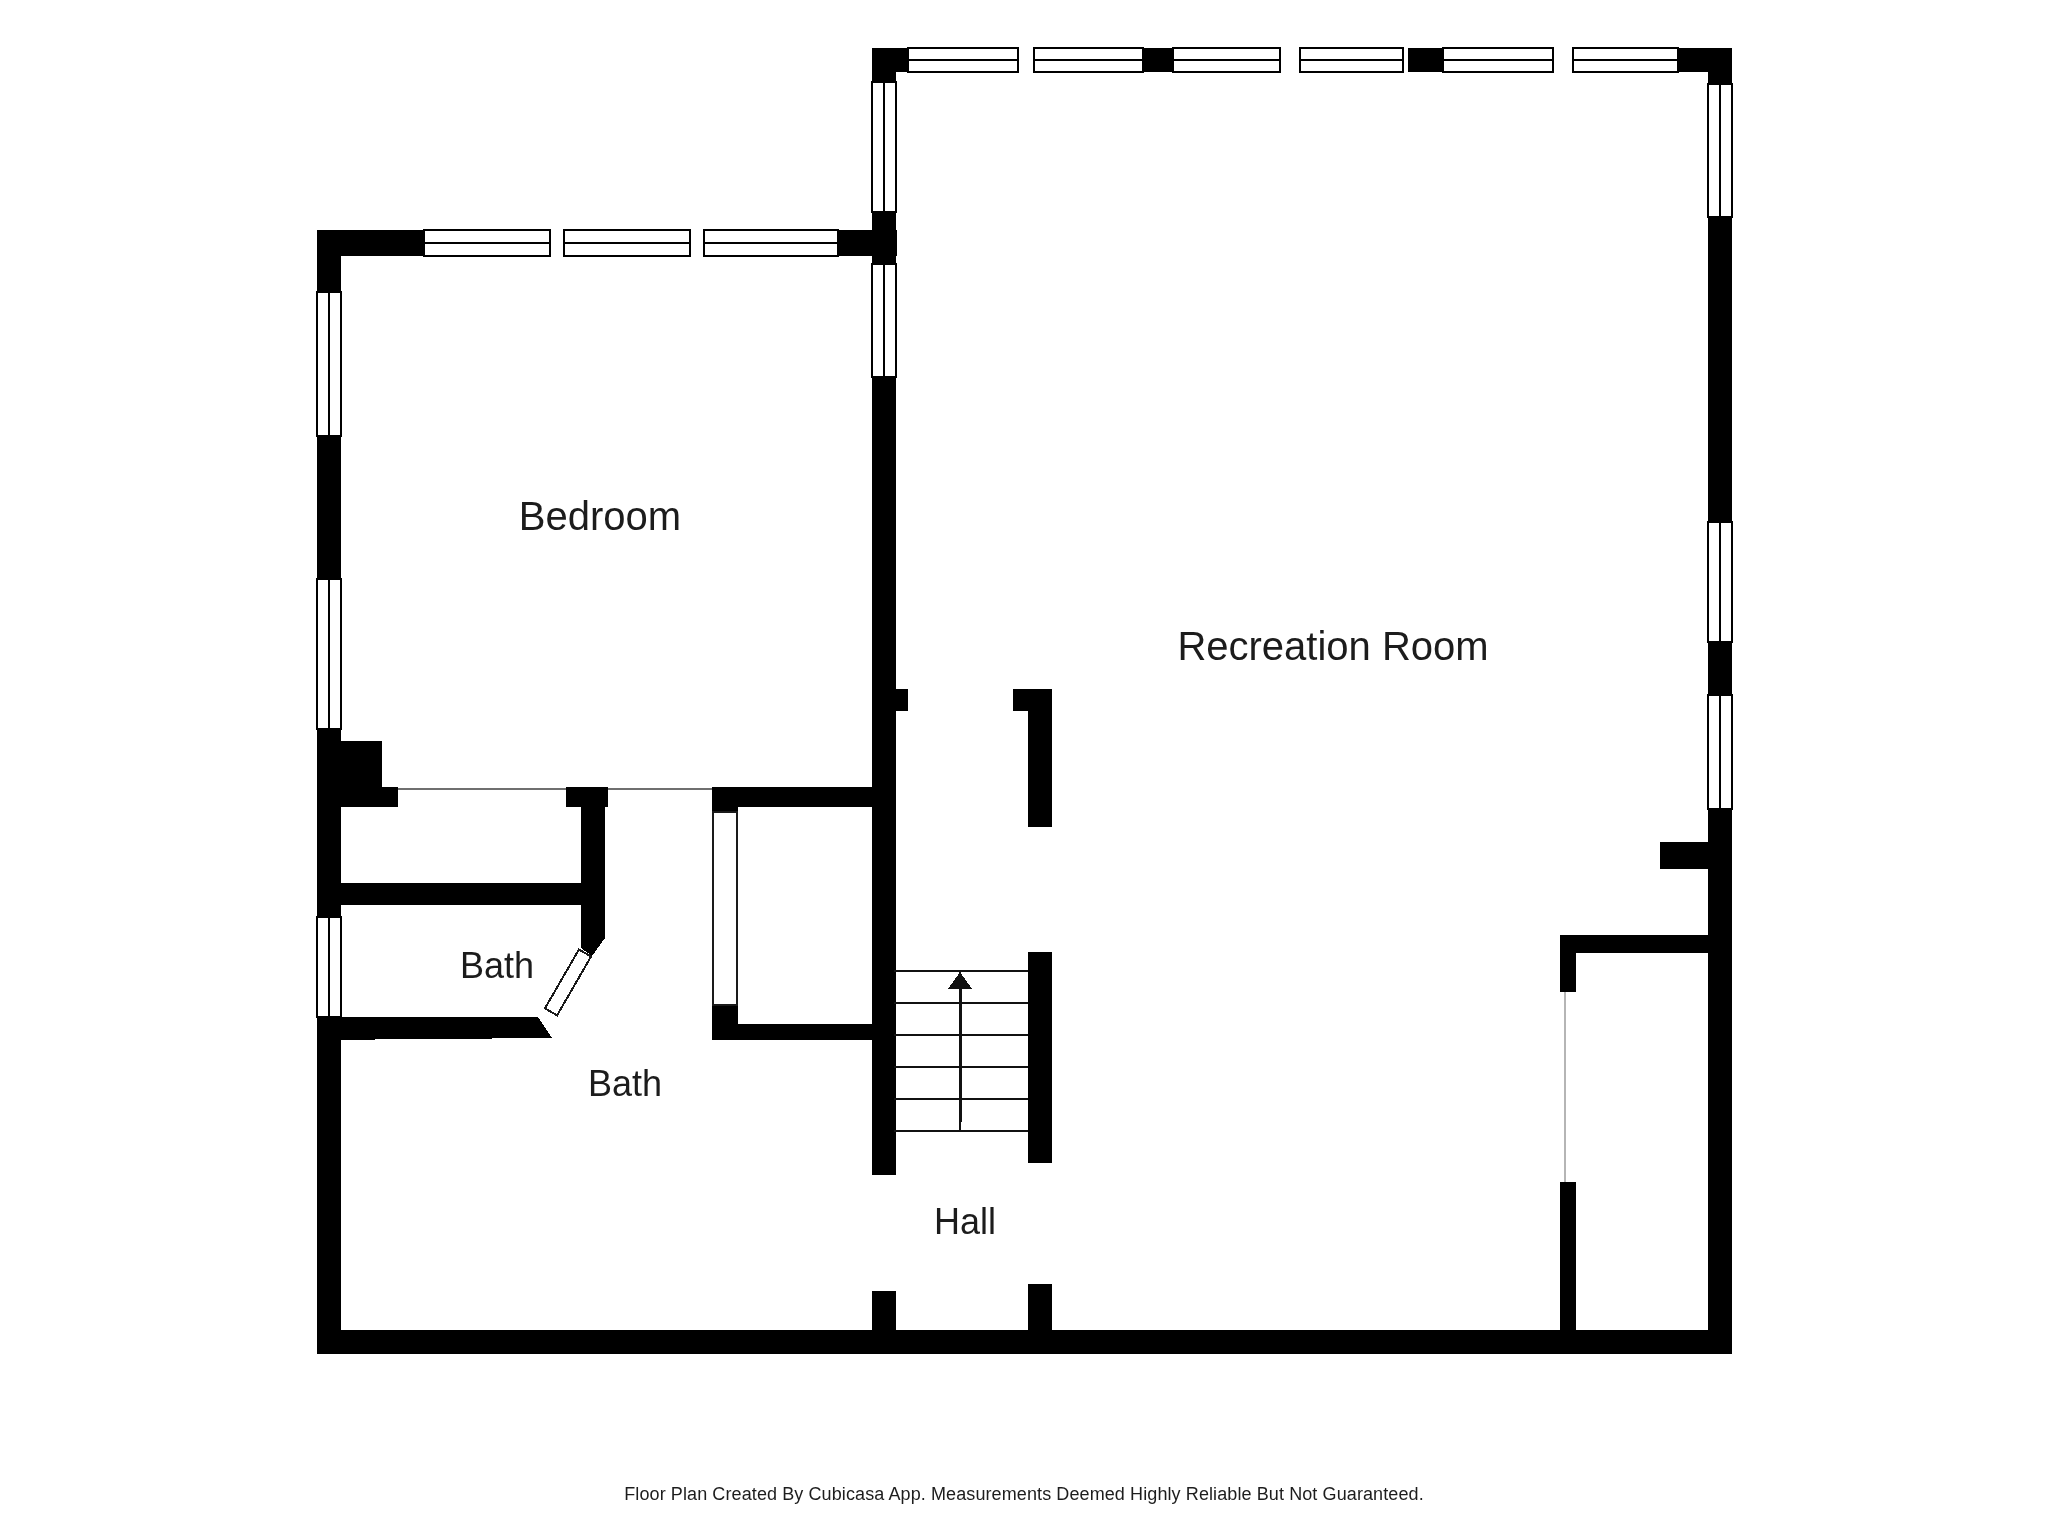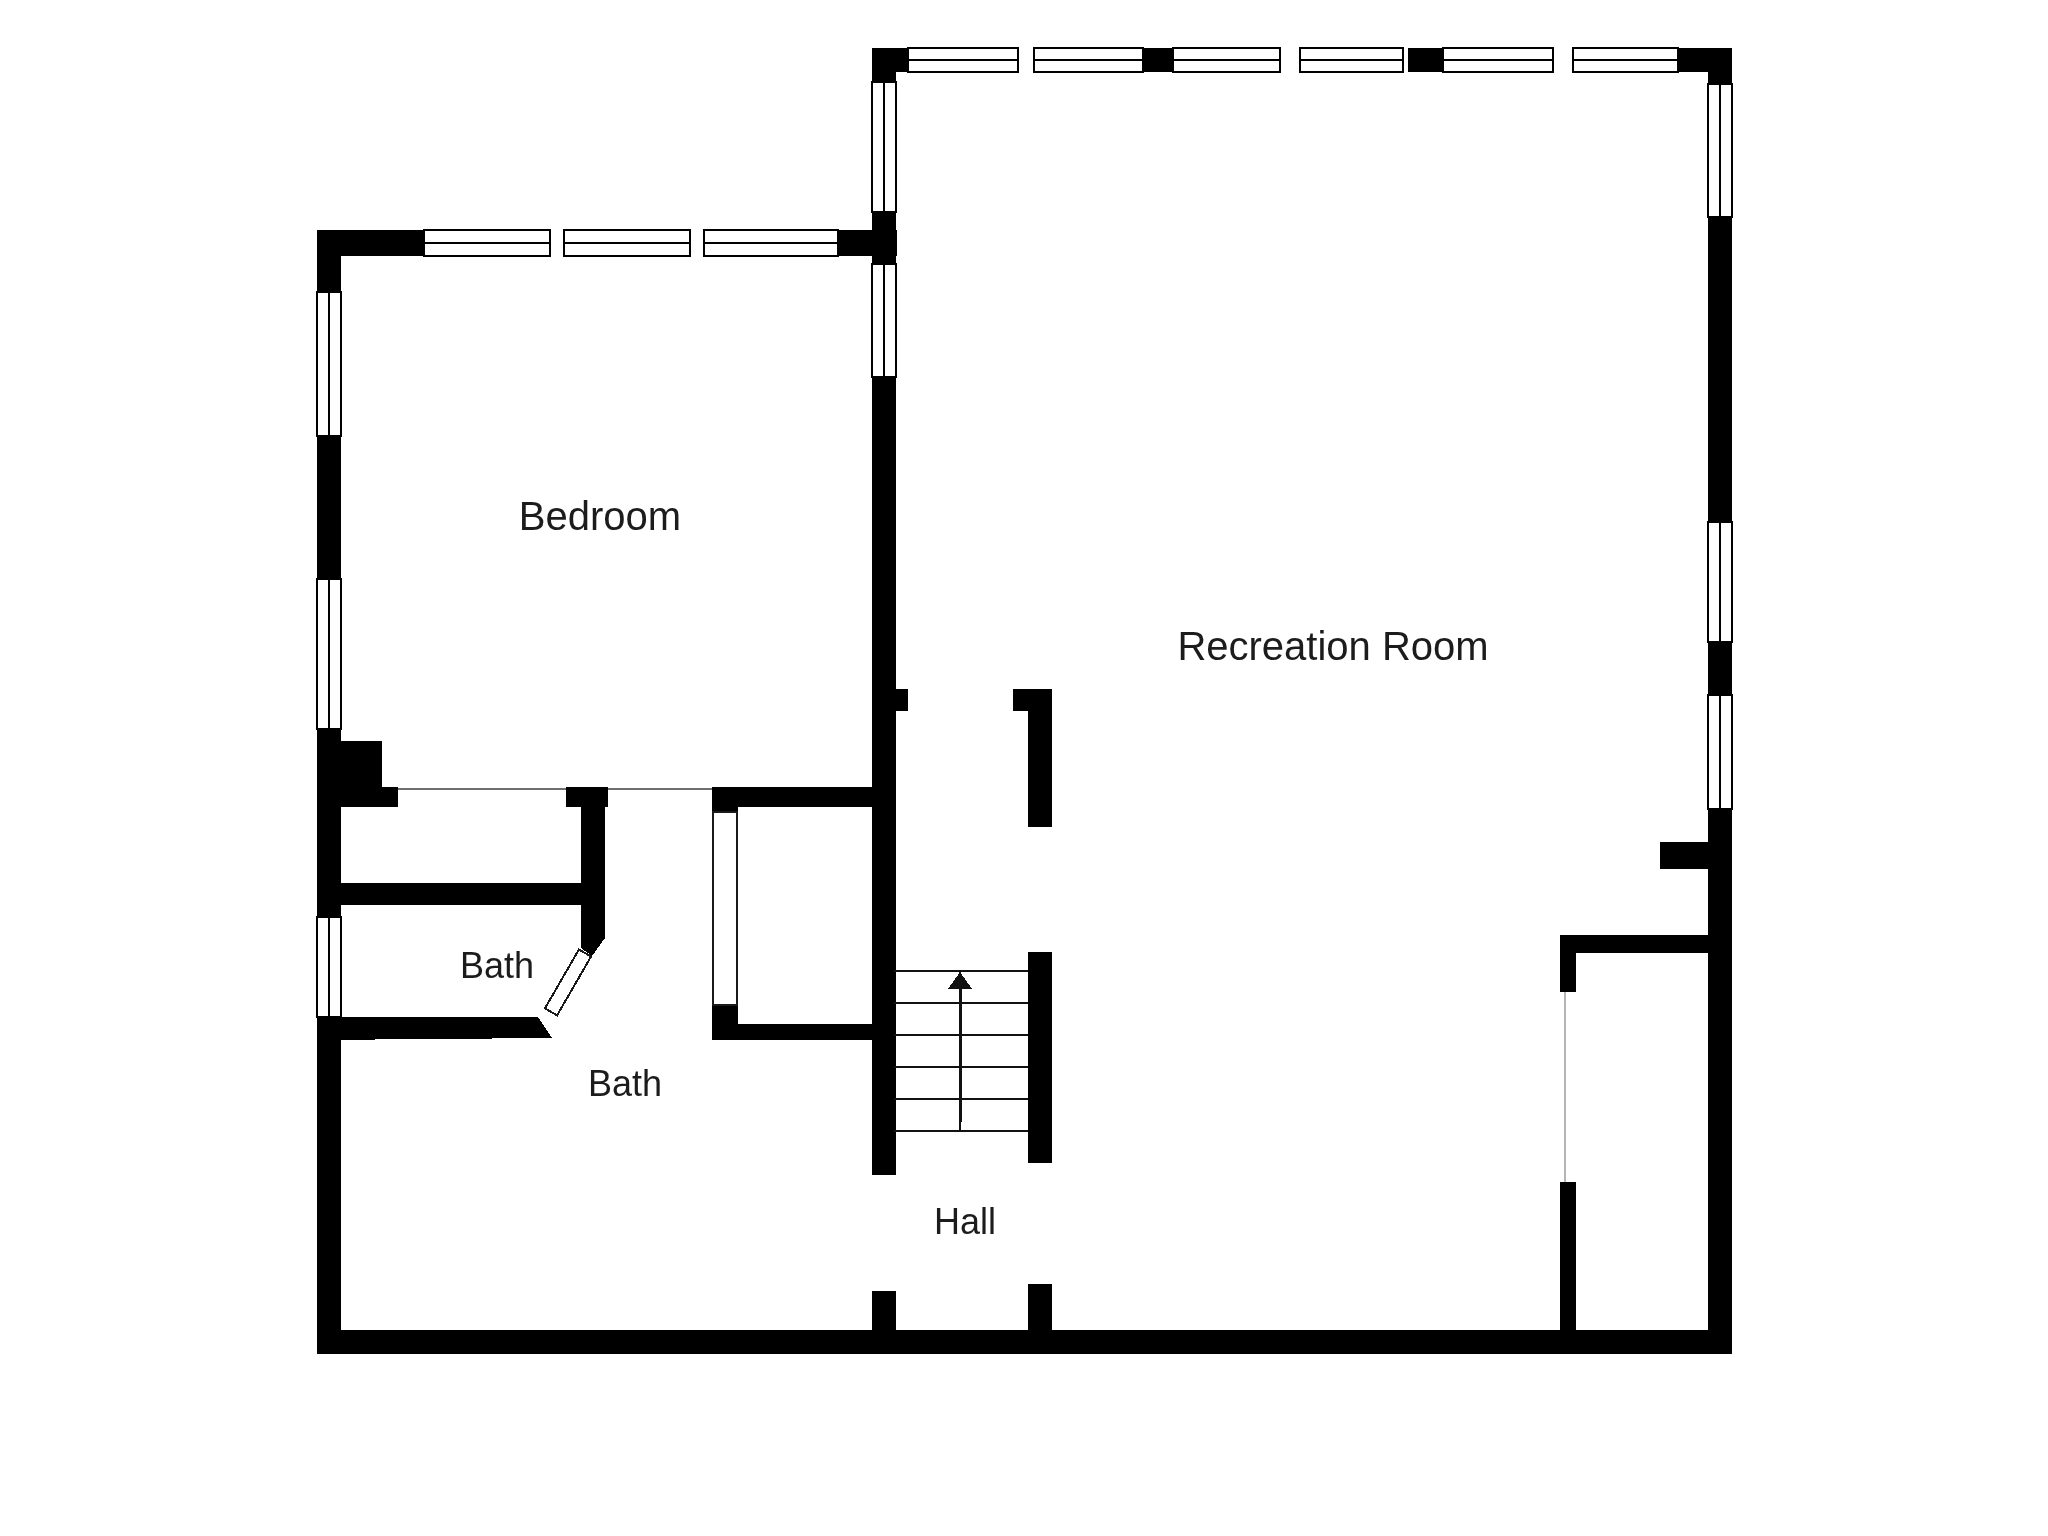--- a/index.html
+++ b/index.html
@@ -217,13 +217,14 @@
 
     <g>
       <text class="room-label big" x="600" y="518">Bedroom</text>
       <text class="room-label big" x="1333" y="648">Recreation Room</text>
       <text class="room-label mid" x="497" y="966">Bath</text>
       <text class="room-label mid" x="625" y="1084">Bath</text>
       <text class="room-label mid" x="965" y="1222">Hall</text>
     </g>
   </svg>
 
+  <div id="footer-disclaimer">Floor Plan Created By Cubicasa App. Measurements Deemed Highly Reliable But Not Guaranteed.</div>
 </div>
 
 </body></html>

